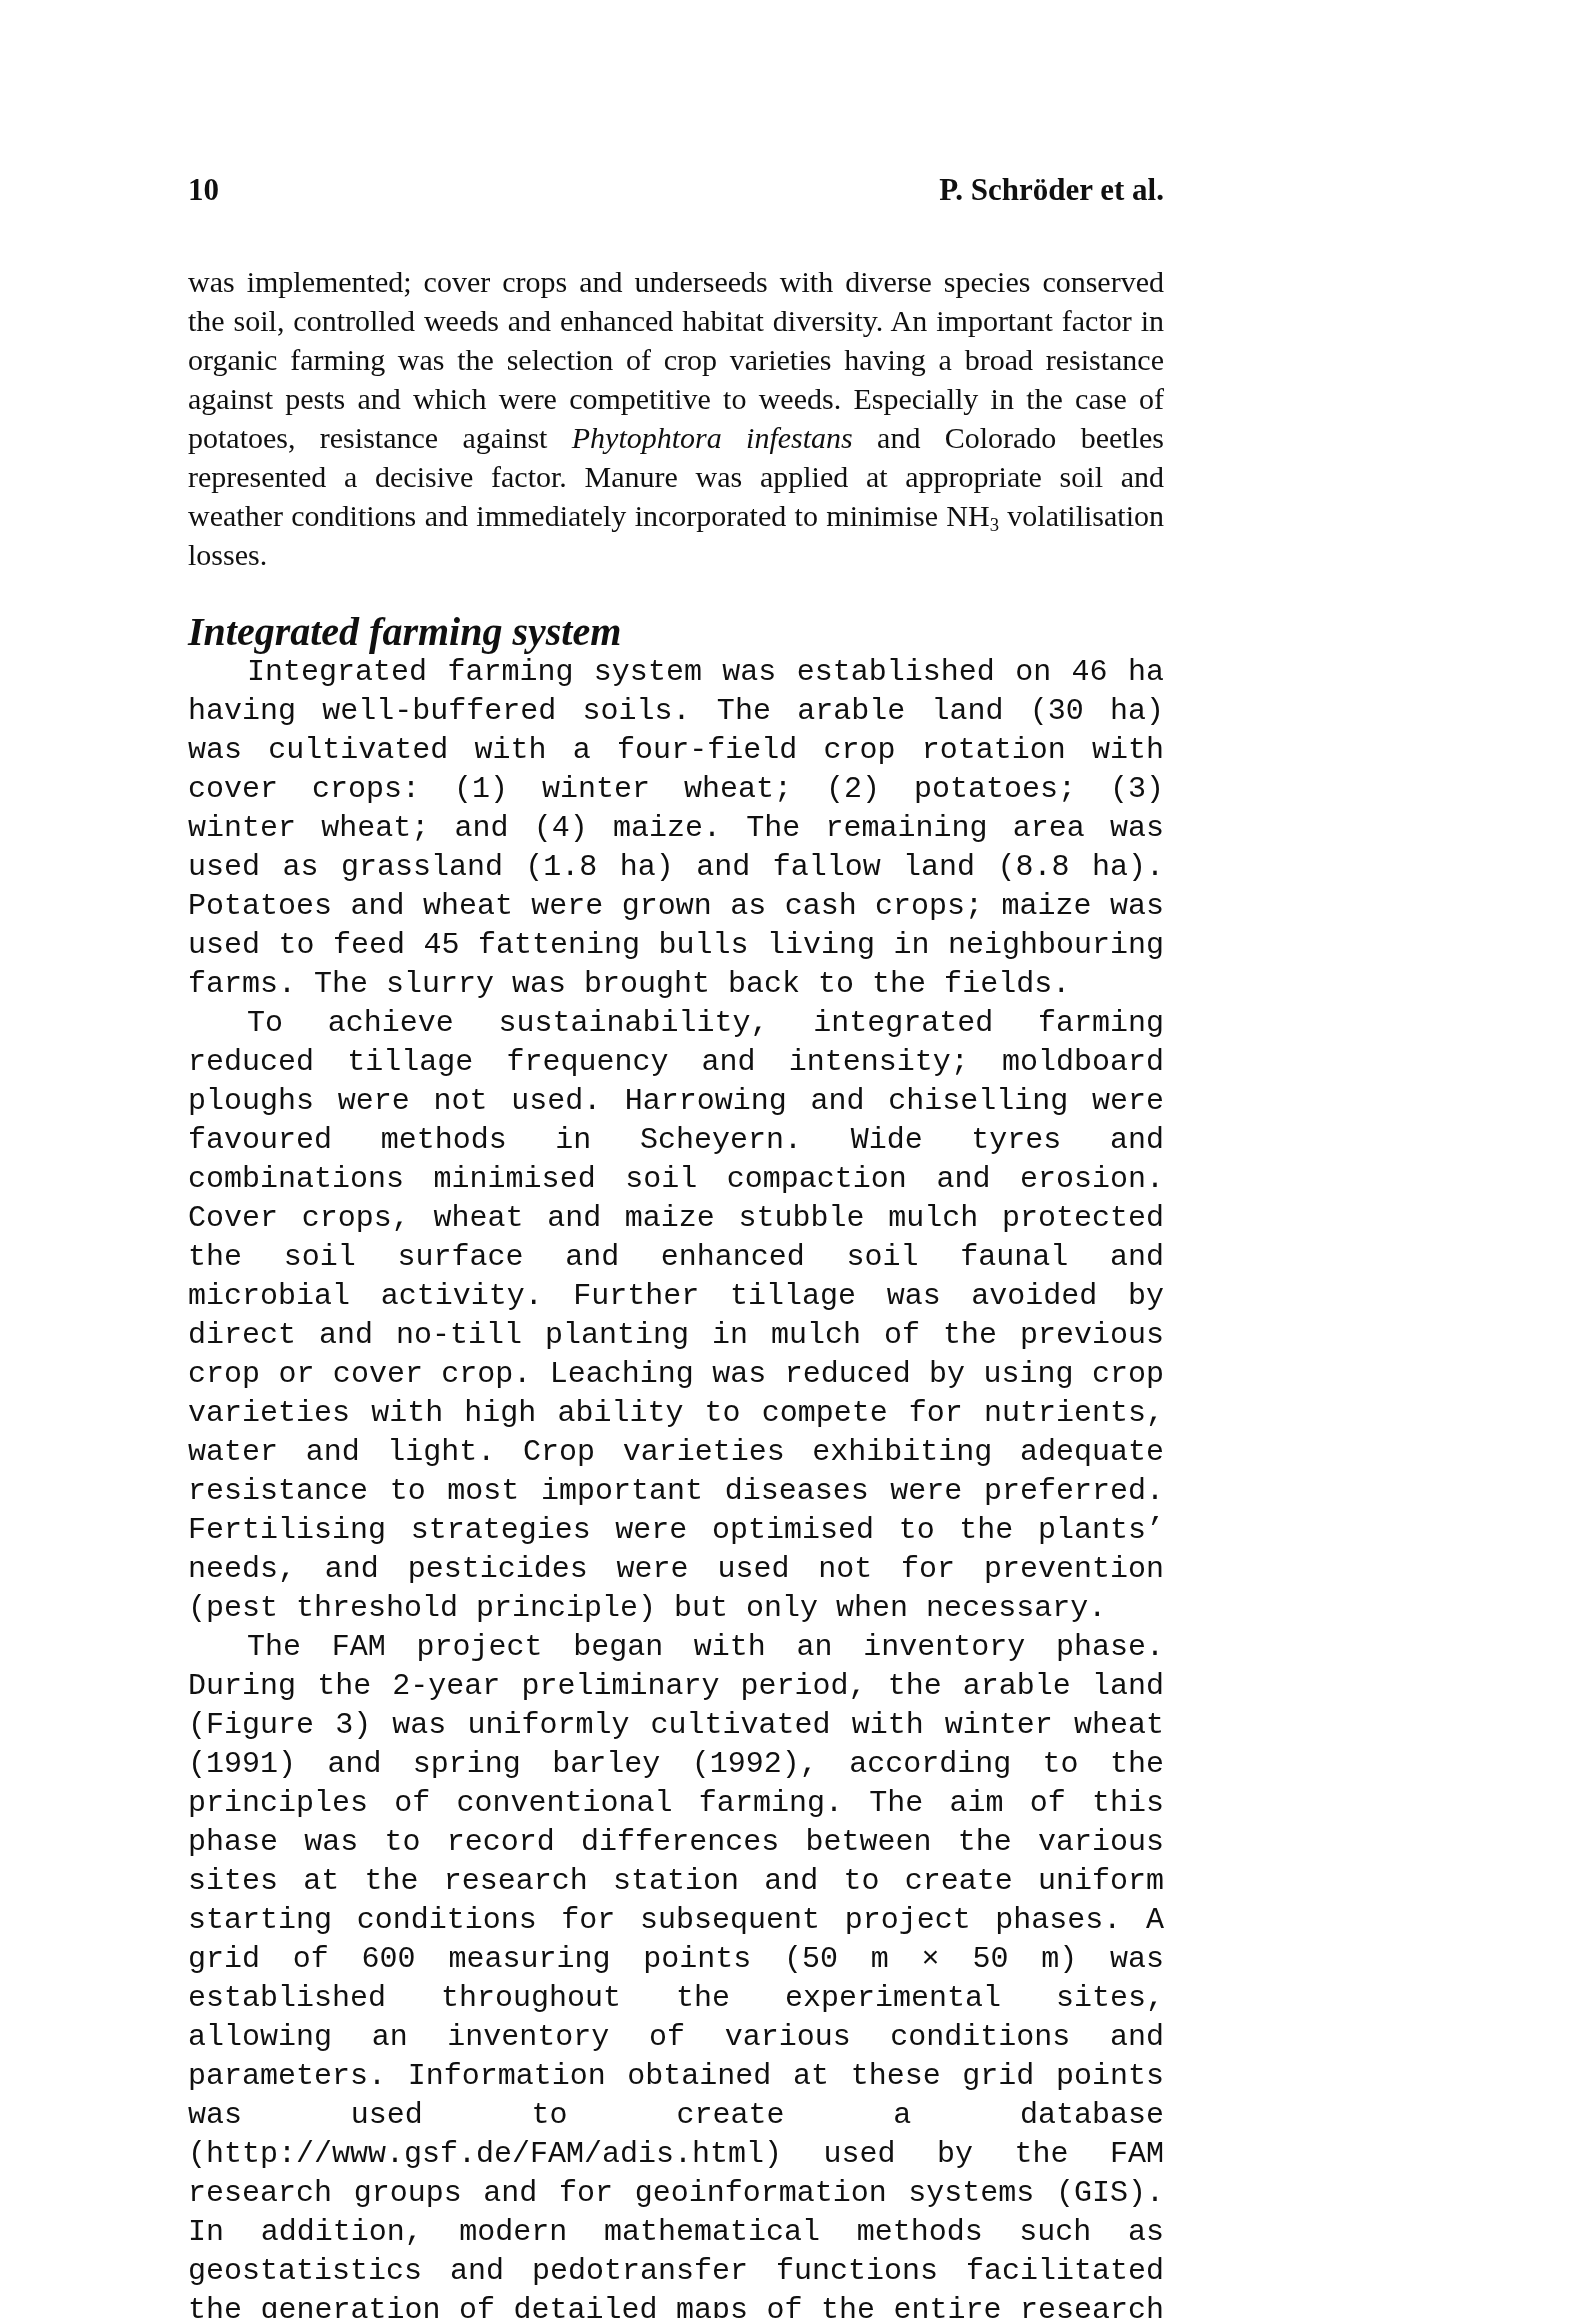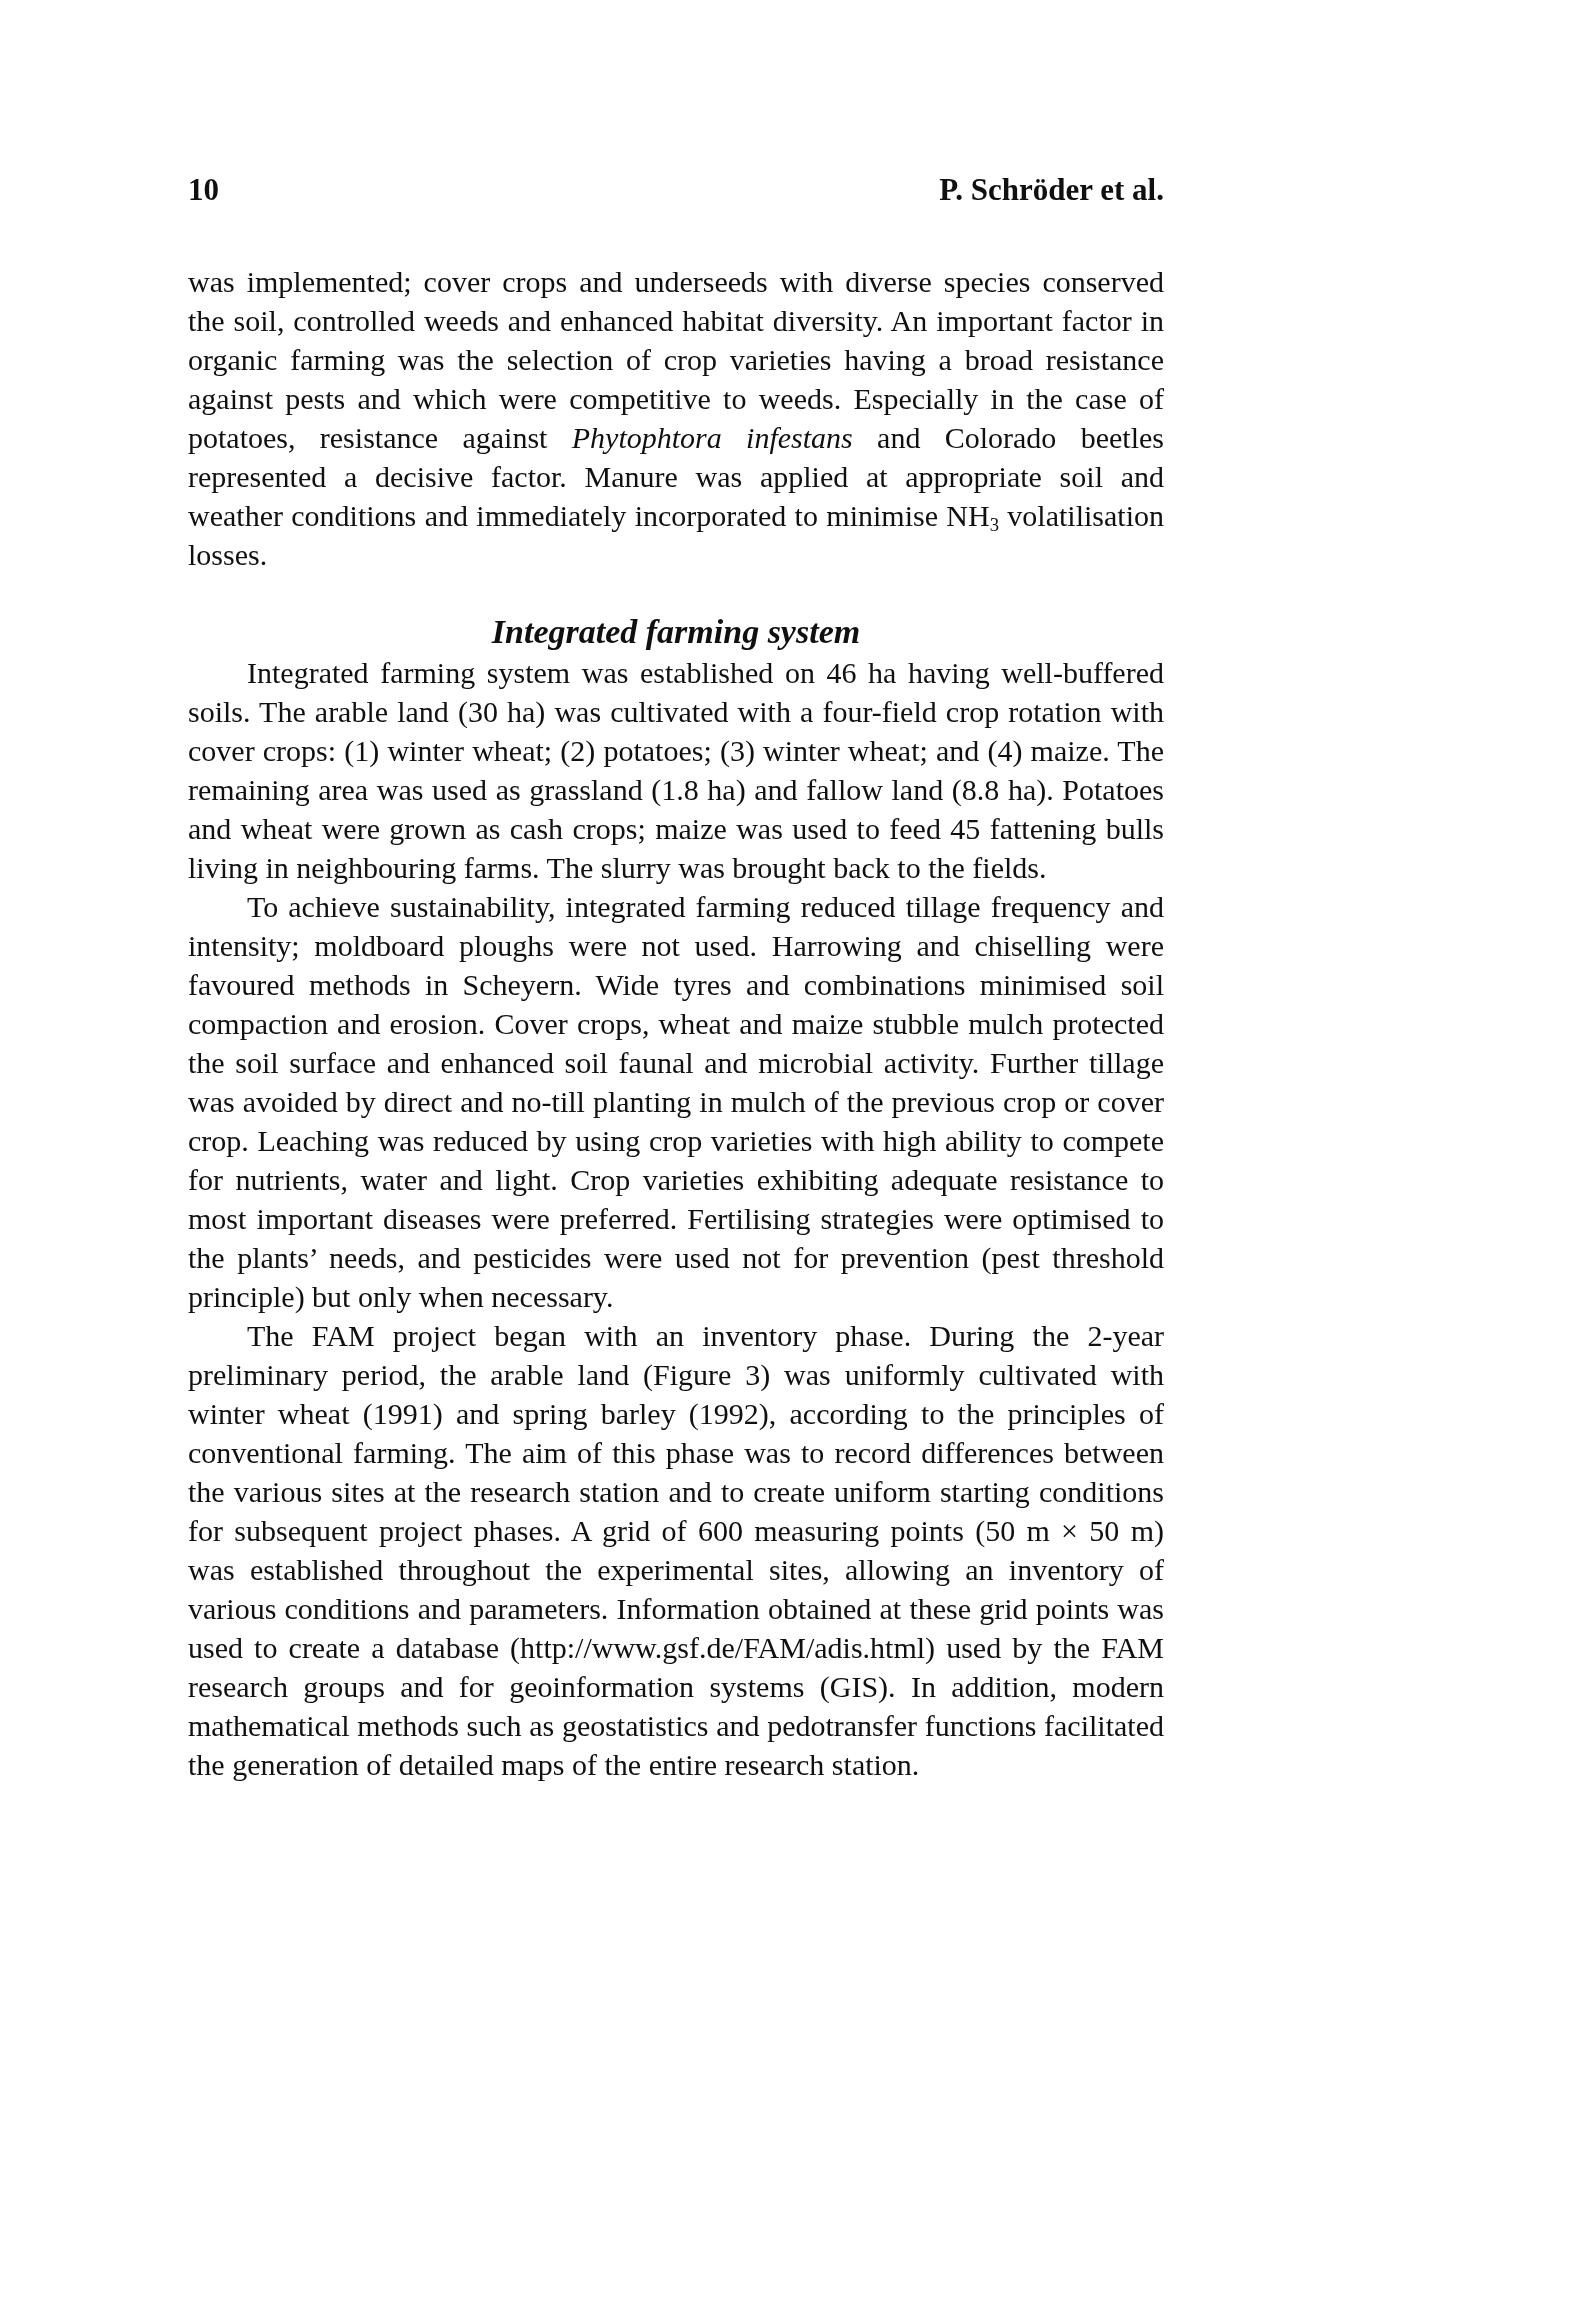--- a/index.html
+++ b/index.html
@@ -32,28 +32,29 @@
     line-height: 39px;
     text-align: justify;
     hyphens: auto;
     -webkit-hyphens: auto;
   }
   p.paragraph {
     margin: 0;
   }
   p.indent {
     text-indent: 59px;
+    font-family: Liberation Mono, monospace;
   }
   h2.section-heading {
-    font-size: 34px;
+    font-size: 40px;
     line-height: 39px;
     font-style: italic;
     font-weight: bold;
     margin: 38px 0 1.6px 0;
-    text-align: center;
+    text-align: left;
   }
   .page-body i { }
   .page-body sub {
     font-size: 0.62em;
     line-height: 0;
     vertical-align: -0.25em;
   }
 </style>
 </head>
 <body>

